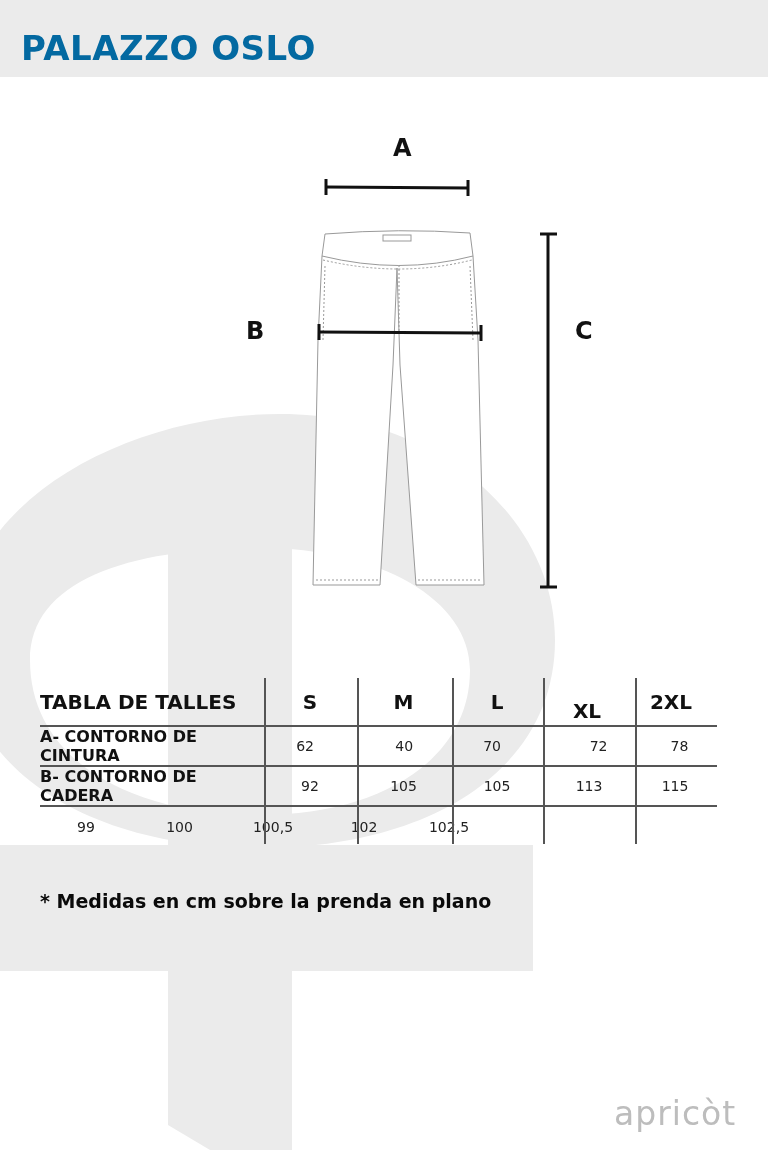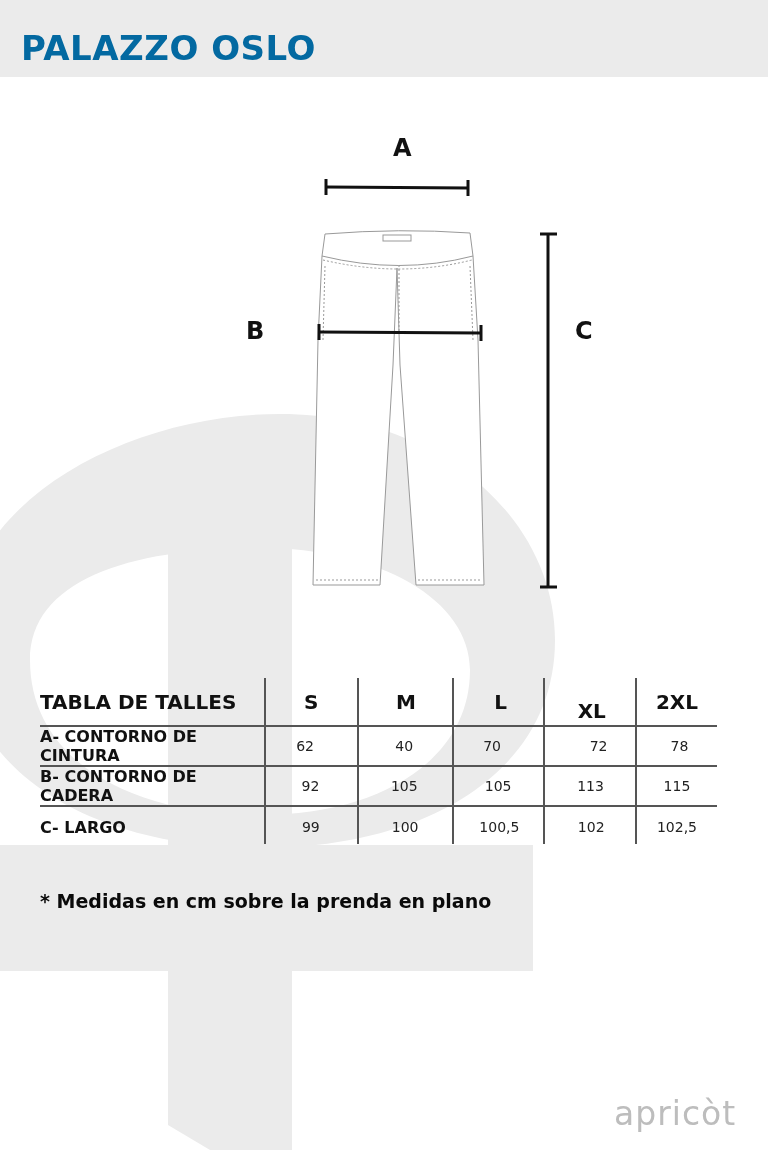--- a/index.html
+++ b/index.html
@@ -3,21 +3,21 @@
 <meta charset="utf-8">
 <style>
   html, body { margin: 0; padding: 0; }
   body { width: 768px; height: 1152px; position: relative; overflow: hidden; background: #ffffff; font-family: "DejaVu Sans", sans-serif; color: #111; }
   .header { position: absolute; left: 0; top: 0; width: 768px; height: 77px; background: #ebebeb; }
   .title { position: absolute; left: 21px; top: 28px; font-size: 34px; font-weight: bold; letter-spacing: 0.5px; color: #0369a1; line-height: 40px; }
   .wm { position: absolute; left: 0; top: 0; width: 768px; height: 1152px; z-index: 0; }
   .content { position: absolute; left: 0; top: 0; width: 768px; height: 1152px; z-index: 1; }
   .dim-label { position: absolute; font-size: 24px; font-weight: bold; color: #111; line-height: 28px; }
   .table { position: absolute; left: 40px; top: 678px; width: 677px; }
-  .row { position: relative; display: flex; align-items: center; justify-content: space-between; }
+  .row { position: relative; display: flex; align-items: center; }
   .row.head { height: 47px; border-bottom: 2px solid #555; }
   .row.body { height: 38px; border-bottom: 2px solid #555; }
   .row.body.last { border-bottom: none; height: 40px; }
   .cell-label { width: 224px; font-size: 16px; font-weight: bold; }
   .row.head .cell-label { font-size: 20px; font-weight: bold; }
   .cell { text-align: center; font-size: 14px; color: #222; }
   .row.head .cell { font-size: 20px; font-weight: bold; color: #111; }
   .vline { position: absolute; top: 678px; width: 2px; height: 166px; background: #555; }
   .note { position: absolute; left: 40px; top: 890px; font-size: 19px; font-weight: bold; color: #0a0a0a; }
   .brand { position: absolute; left: 614px; top: 1094px; font-size: 33px; color: #bdbdbd; letter-spacing: 1px; font-family: "DejaVu Sans", sans-serif; }
@@ -101,21 +101,20 @@
     </div>
     <div class="row body">
       <div class="cell-label">B- CONTORNO DE CADERA</div>
       <div class="cell" style="width:92px;">92</div>
       <div class="cell" style="width:95px;">105</div>
       <div class="cell" style="width:92px;">105</div>
       <div class="cell" style="width:92px;">113</div>
       <div class="cell" style="width:80px;">115</div>
     </div>
     <div class="row body last">
-      <div class="cell-label">C- LARGO</div>
       <div class="cell" style="width:92px;">99</div>
       <div class="cell" style="width:95px;">100</div>
       <div class="cell" style="width:92px;">100,5</div>
       <div class="cell" style="width:90px;">102</div>
       <div class="cell" style="width:80px;">102,5</div>
     </div>
   </div>
   <div class="vline" style="left:264px;"></div>
   <div class="vline" style="left:357px;"></div>
   <div class="vline" style="left:452px;"></div>

